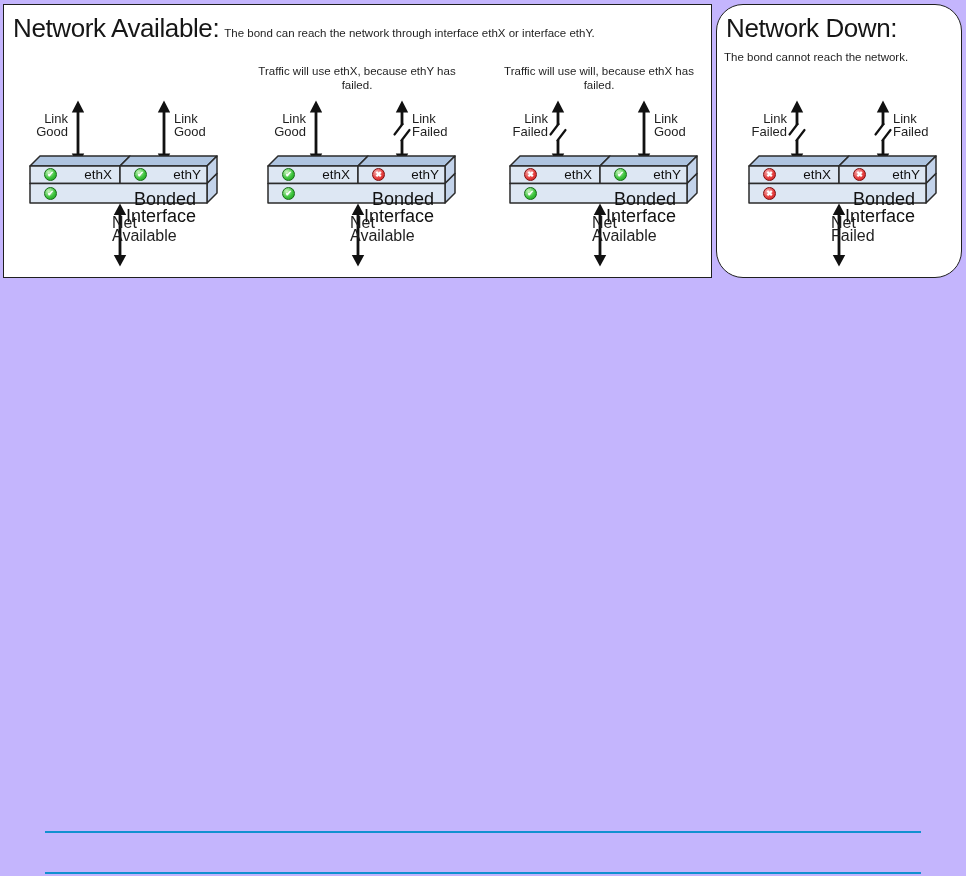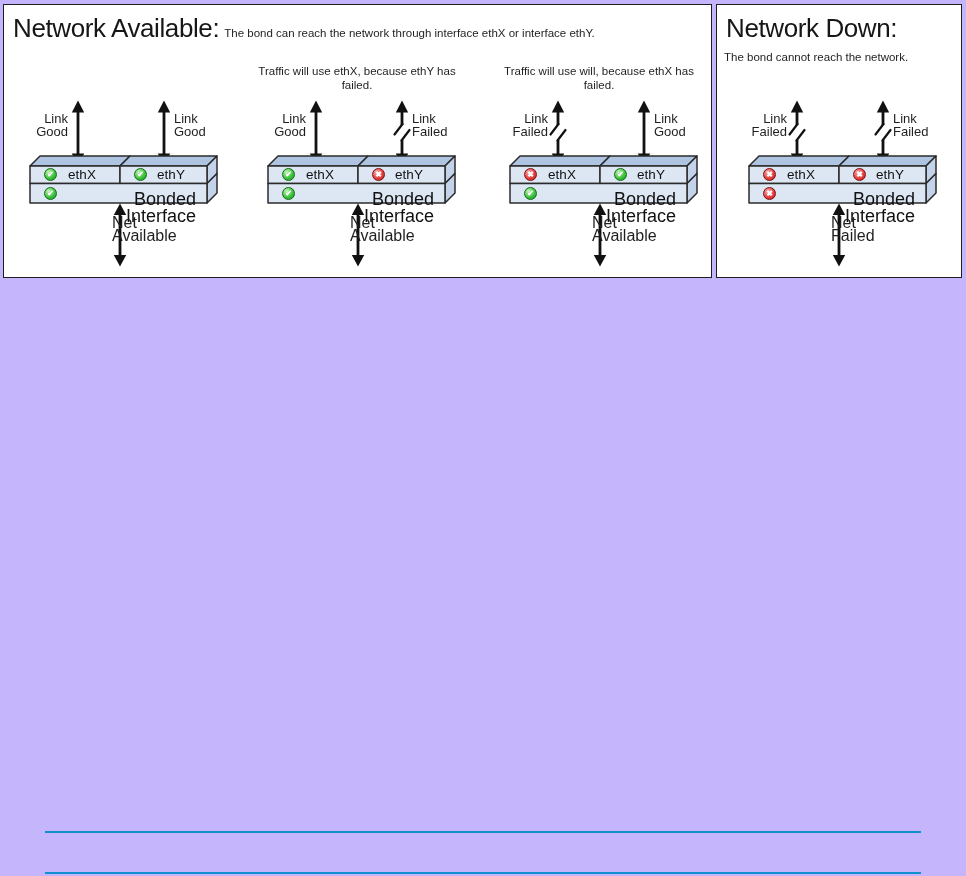--- a/index.html
+++ b/index.html
@@ -1,20 +1,20 @@
 <!DOCTYPE html>
 <html><head>
 <meta charset="utf-8">
 <style>
   html,body{margin:0;padding:0;background:#fff;}
   .page{position:relative;width:966px;height:876px;background:#c4b5fd;overflow:hidden;
         font-family:"Liberation Sans",sans-serif;color:#1a1a1a;}
   .panel{position:absolute;top:4px;height:274px;border:1.6px solid #1f1f1f;box-sizing:border-box;background:#fff;}
   .panel.left{left:3px;width:709px;}
-  .panel.right{left:716px;width:246px;}
+  .panel.right{left:716px;width:246px;border-radius:27px;}
   .panel-header{position:absolute;left:9px;top:8px;display:flex;align-items:baseline;white-space:nowrap;}
   .panel-title{font-size:26px;letter-spacing:-0.4px;color:#161616;}
   .panel-subtitle{font-size:11.5px;margin-left:5px;color:#1f1f1f;}
   .down-subtitle{position:absolute;left:7px;top:34px;font-size:11.5px;color:#1f1f1f;margin-top:12px;}
 
   .diagram{position:absolute;top:60px;width:230px;height:212px;}
   .caption{position:absolute;left:2px;top:4px;width:226px;text-align:center;
            font-size:11.5px;line-height:14px;color:#1f1f1f;}
   .link-label{position:absolute;top:52px;font-size:13px;line-height:13px;color:#1f1f1f;}
   .link-label.left{left:0;width:64px;text-align:right;}
@@ -29,21 +29,21 @@
   .box3d{position:absolute;left:24px;top:95px;width:192px;height:52px;overflow:visible;}
 
   .face{stroke:#2b2b2b;stroke-width:1.5;stroke-linejoin:round;}
   .face-top{fill:#aec4e0;}
   .face-front{fill:#dde7f3;}
   .face-side{fill:#c3d3ea;}
   .arrow-fill{fill:#111;}
   .arrow-stroke{stroke:#111;stroke-width:2.2;stroke-linecap:round;}
 
   .eth-label{position:absolute;font-size:13.5px;line-height:16px;top:107px;width:60px;
-             text-align:center;color:#111;}
+             text-align:right;color:#111;}
   .eth-label.x{left:48px;} .eth-label.y{left:137px;}
   .bond-label{position:absolute;font-size:18px;line-height:17px;top:131px;left:72px;width:120px;
               text-align:right;color:#111;}
   .sicon{position:absolute;width:13px;height:13px;}
   .sicon.ix{left:40px;top:108px;} .sicon.iy{left:130px;top:108px;} .sicon.ib{left:40px;top:127px;}
   .sfill{display:block;width:13px;height:13px;border-radius:50%;box-sizing:border-box;
          color:#fff;font-size:8px;line-height:11.5px;text-align:center;font-weight:bold;}
   .sfill.ok{background:radial-gradient(circle at 35% 30%,#cdf5c1,#3ec43e 55%,#189a18);border:1.2px solid #156b15;}
   .sfill.bad{background:radial-gradient(circle at 35% 30%,#f6b1b1,#e64040 55%,#c21d1d);border:1.2px solid #7e0e0e;}
 

